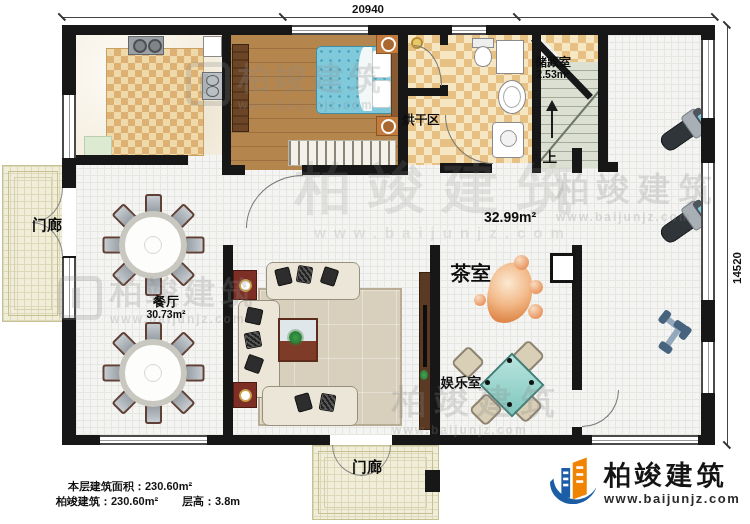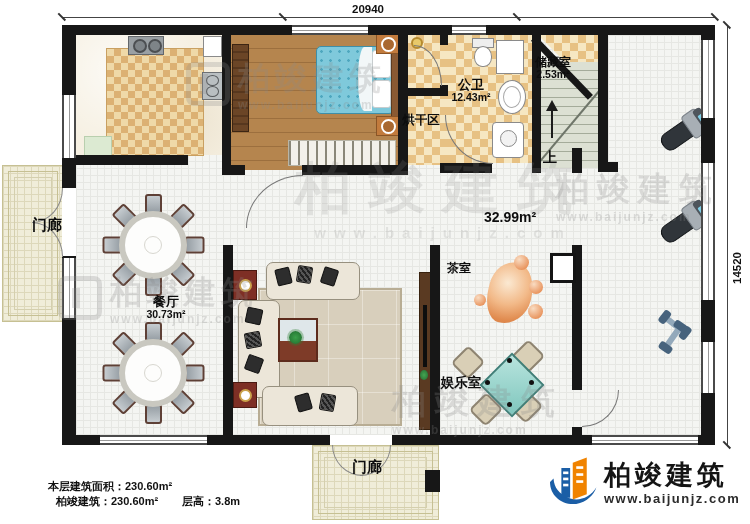--- a/index.html
+++ b/index.html
@@ -255,36 +255,32 @@
          <div class="t2" style="font-size:12px;letter-spacing:2px;margin-top:5px;">www.baijunjz.com</div>
       </div>
   </div>
   <div class="abs wm" style="left:392px;top:384px;">
     <div>
         <div class="t1" style="font-size:34px;letter-spacing:9px;">柏竣建筑</div>
          <div class="t2" style="font-size:12px;letter-spacing:2px;margin-top:5px;">www.baijunjz.com</div>
       </div>
   </div>
 
-  <div class="abs rlabel" style="left:436px;top:78px;width:70px;">
-    <span>公卫</span>
-    <span class="ar">12.43m²</span>
-  </div>
   <div class="abs rlabel" style="left:518px;top:56px;width:70px;font-size:12px;">
     <span>储藏室</span>
     <span class="ar">2.53m²</span>
   </div>
   <div class="abs rlabel" style="left:391px;top:114px;width:60px;font-size:12.5px;">
     <span>烘干区</span>
   </div>
   <div class="abs rlabel" style="left:131px;top:295px;width:70px;">
     <span>餐厅</span>
     <span class="ar">30.73m²</span>
   </div>
-  <div class="abs rlabel" style="left:434px;top:262px;width:50px;font-size:12px;">
+  <div class="abs rlabel" style="left:446px;top:262px;width:50px;font-size:20px;">
     <span>茶室</span>
   </div>
   <div class="abs rlabel" style="left:426px;top:376px;width:70px;font-size:13.5px;">
     <span>娱乐室</span>
   </div>
   <div class="abs rlabel" style="left:480px;top:210px;width:60px;font-size:14px;">
     <span>32.99m²</span>
   </div>
   <div class="abs rlabel" style="left:541px;top:150px;width:18px;font-size:14px;">
     <span>上</span>
@@ -300,21 +296,21 @@
   <div class="abs tick" style="left:57px;top:16px;"></div>
   <div class="abs tick" style="left:278px;top:16px;"></div>
   <div class="abs tick" style="left:512px;top:16px;"></div>
   <div class="abs tick" style="left:710px;top:16px;"></div>
   <div class="abs dim" style="left:328px;top:3px;width:80px;">20940</div>
   <div class="abs dimline" style="left:727px;top:25px;width:1px;height:420px;"></div>
   <div class="abs tick" style="left:722px;top:24px;"></div>
   <div class="abs tick" style="left:722px;top:444px;"></div>
   <div class="abs dim" style="left:714px;top:262px;width:46px;transform:rotate(-90deg);">14520</div>
 
-  <div class="abs stat" style="left:48px;top:479px;">本层建筑面积：230.60m²</div>
+  <div class="abs stat" style="left:68px;top:479px;">本层建筑面积：230.60m²</div>
   <div class="abs stat" style="left:56px;top:494px;">柏竣建筑：230.60m²</div>
   <div class="abs stat" style="left:182px;top:494px;">层高：3.8m</div>
 
   <div class="abs" style="left:543px;top:454px;width:56px;height:56px;">
     <svg width="56" height="56" viewBox="0 0 64 64">
       <path d="M8 32 C8 48 22 59 38 57 C50 55 58 47 61 38 C54 50 40 55 29 50 C18 45 13 39 12 28 Z" fill="#1b5ea6"></path>
       <rect x="21" y="16" width="10" height="34" fill="#1b5ea6"></rect>
       <rect x="23" y="20" width="6" height="3" fill="#fff"></rect>
       <rect x="23" y="27" width="6" height="3" fill="#fff"></rect>
       <rect x="23" y="34" width="6" height="3" fill="#fff"></rect>

